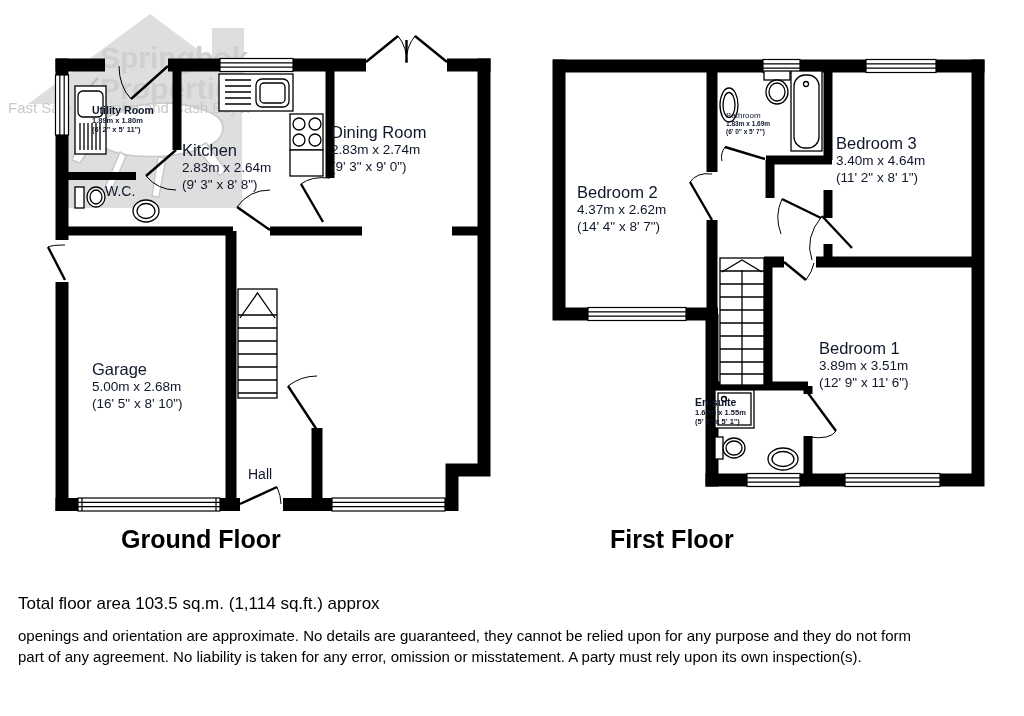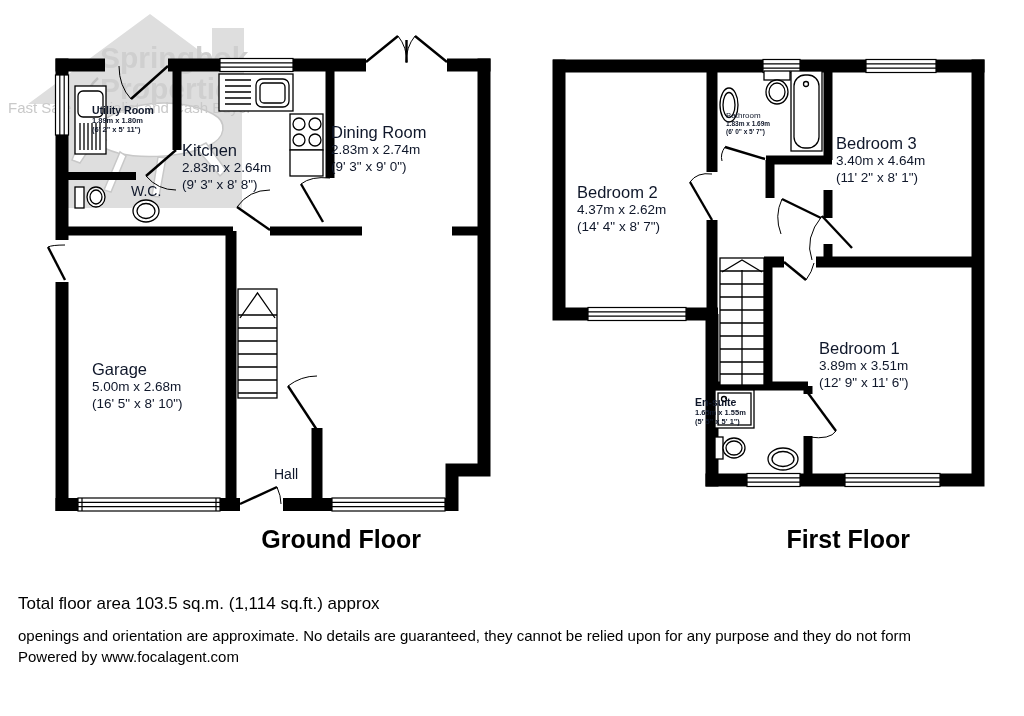--- a/index.html
+++ b/index.html
@@ -7,22 +7,22 @@
           font-family:"Liberation Sans",sans-serif;color:#000;border-radius:12px;}
   svg{position:absolute;left:0;top:0;}
   .room-label{position:absolute;text-align:left;color:#0f172a;z-index:3;}
   .room-label span{display:block;}
   .lg .rl-name{font-size:16.5px;line-height:19px;}
   .lg .rl-dim{font-size:13.5px;line-height:16.5px;}
   .sm .rl-name{font-size:10.5px;line-height:12px;font-weight:bold;}
   .sm .rl-dim{font-size:7.5px;line-height:9px;font-weight:bold;}
   .xs .rl-name{font-size:8px;line-height:9px;font-weight:normal;}
   .xs .rl-dim{font-size:6.5px;line-height:8px;font-weight:bold;}
-  .tag .rl-name{font-size:14px;line-height:16px;margin-left:26px;}
-  .floor-title{position:absolute;width:300px;text-align:right;font-size:25px;font-weight:bold;z-index:3;}
+  .tag .rl-name{font-size:14px;line-height:16px;}
+  .floor-title{position:absolute;width:300px;text-align:left;font-size:25px;font-weight:bold;z-index:3;}
   .area-line{position:absolute;left:18px;top:594px;font-size:17px;z-index:3;white-space:nowrap;}
   .disc{position:absolute;left:18px;top:625px;font-size:15px;line-height:21.4px;z-index:3;}
   .disc div{white-space:nowrap;}
 </style>
 </head>
 <body>
 
 <div class="canvas">
 
 <svg width="1024" height="716" viewBox="0 0 1024 716">
@@ -256,16 +256,16 @@
     <span class="rl-dim">1.65m x 1.55m</span>
     <span class="rl-dim">(5' 5" x 5' 1")</span>
   </div>
 
   <div class="floor-title" style="left:121px;top:525px">Ground Floor</div>
   <div class="floor-title" style="left:610px;top:525px">First Floor</div>
 
   <div class="area-line">Total floor area 103.5 sq.m. (1,114 sq.ft.) approx</div>
   <div class="disc">
     <div>openings and orientation are approximate. No details are guaranteed, they cannot be relied upon for any purpose and they do not form</div>
-    <div>Powered by www.focalagent.com</div>
+    <div>part of any agreement. No liability is taken for any error, omission or misstatement. A party must rely upon its own inspection(s).</div>
   </div>
 
 </div>
 
 </body></html>

